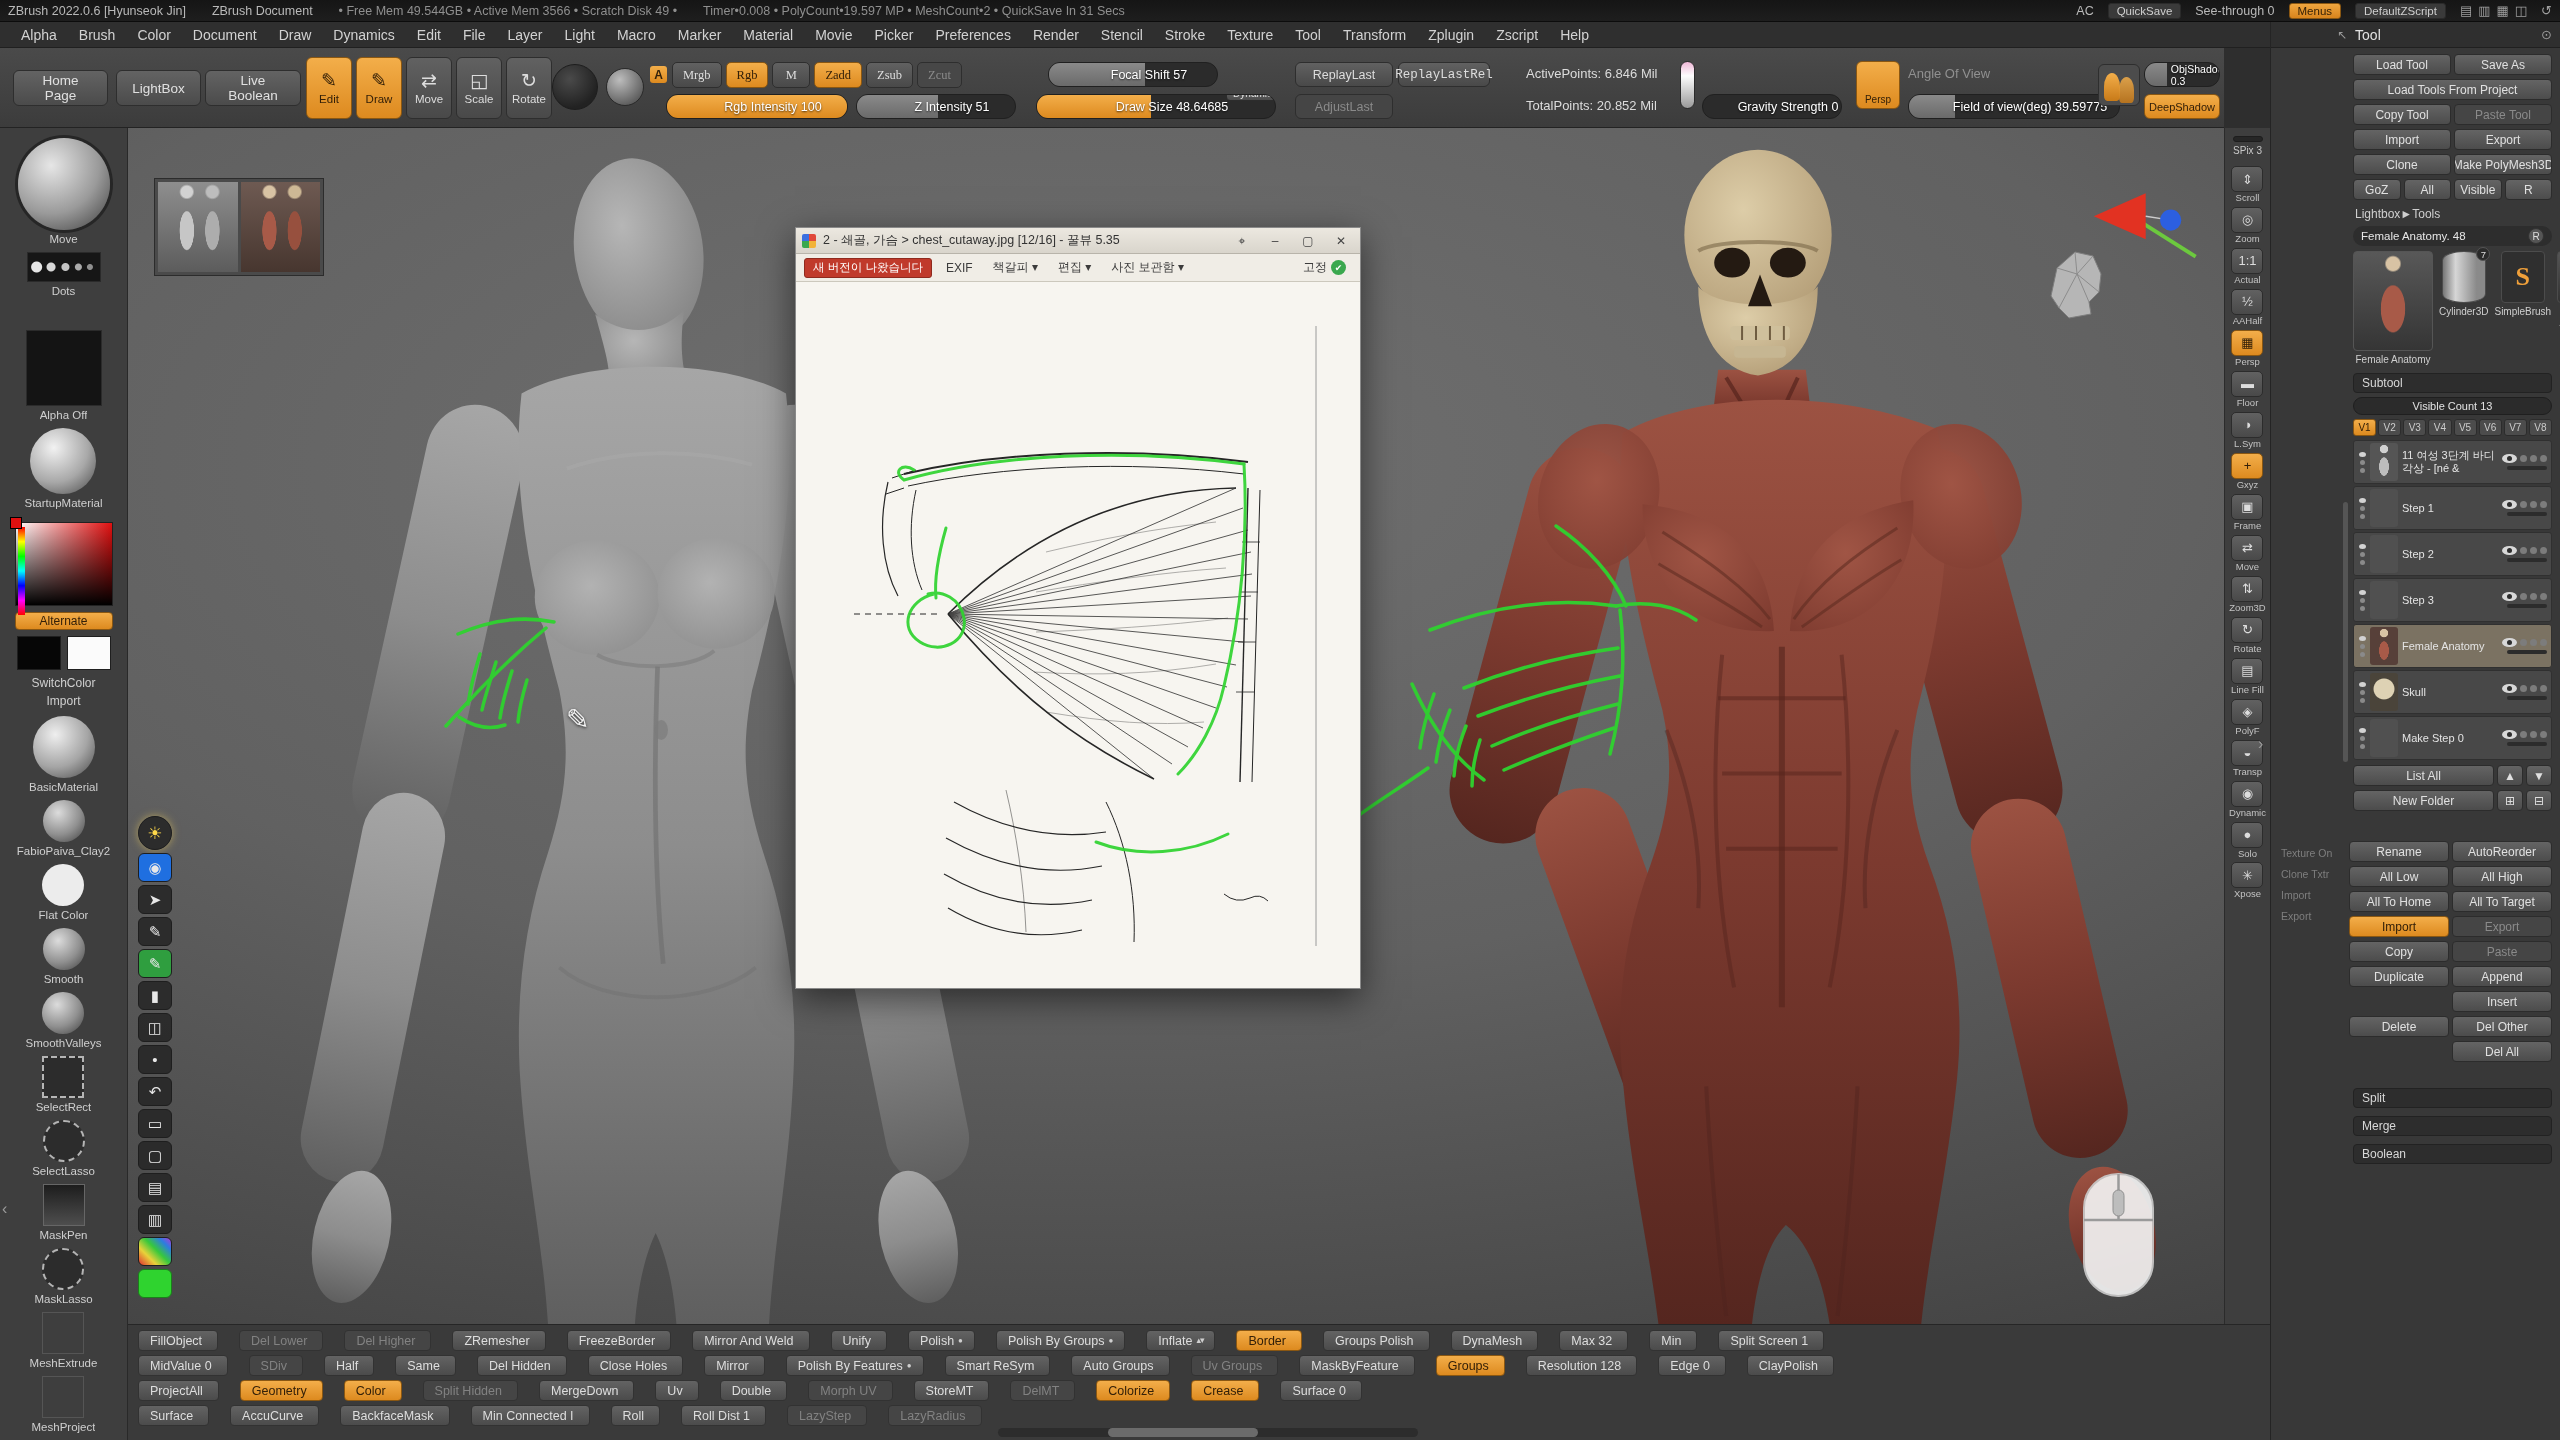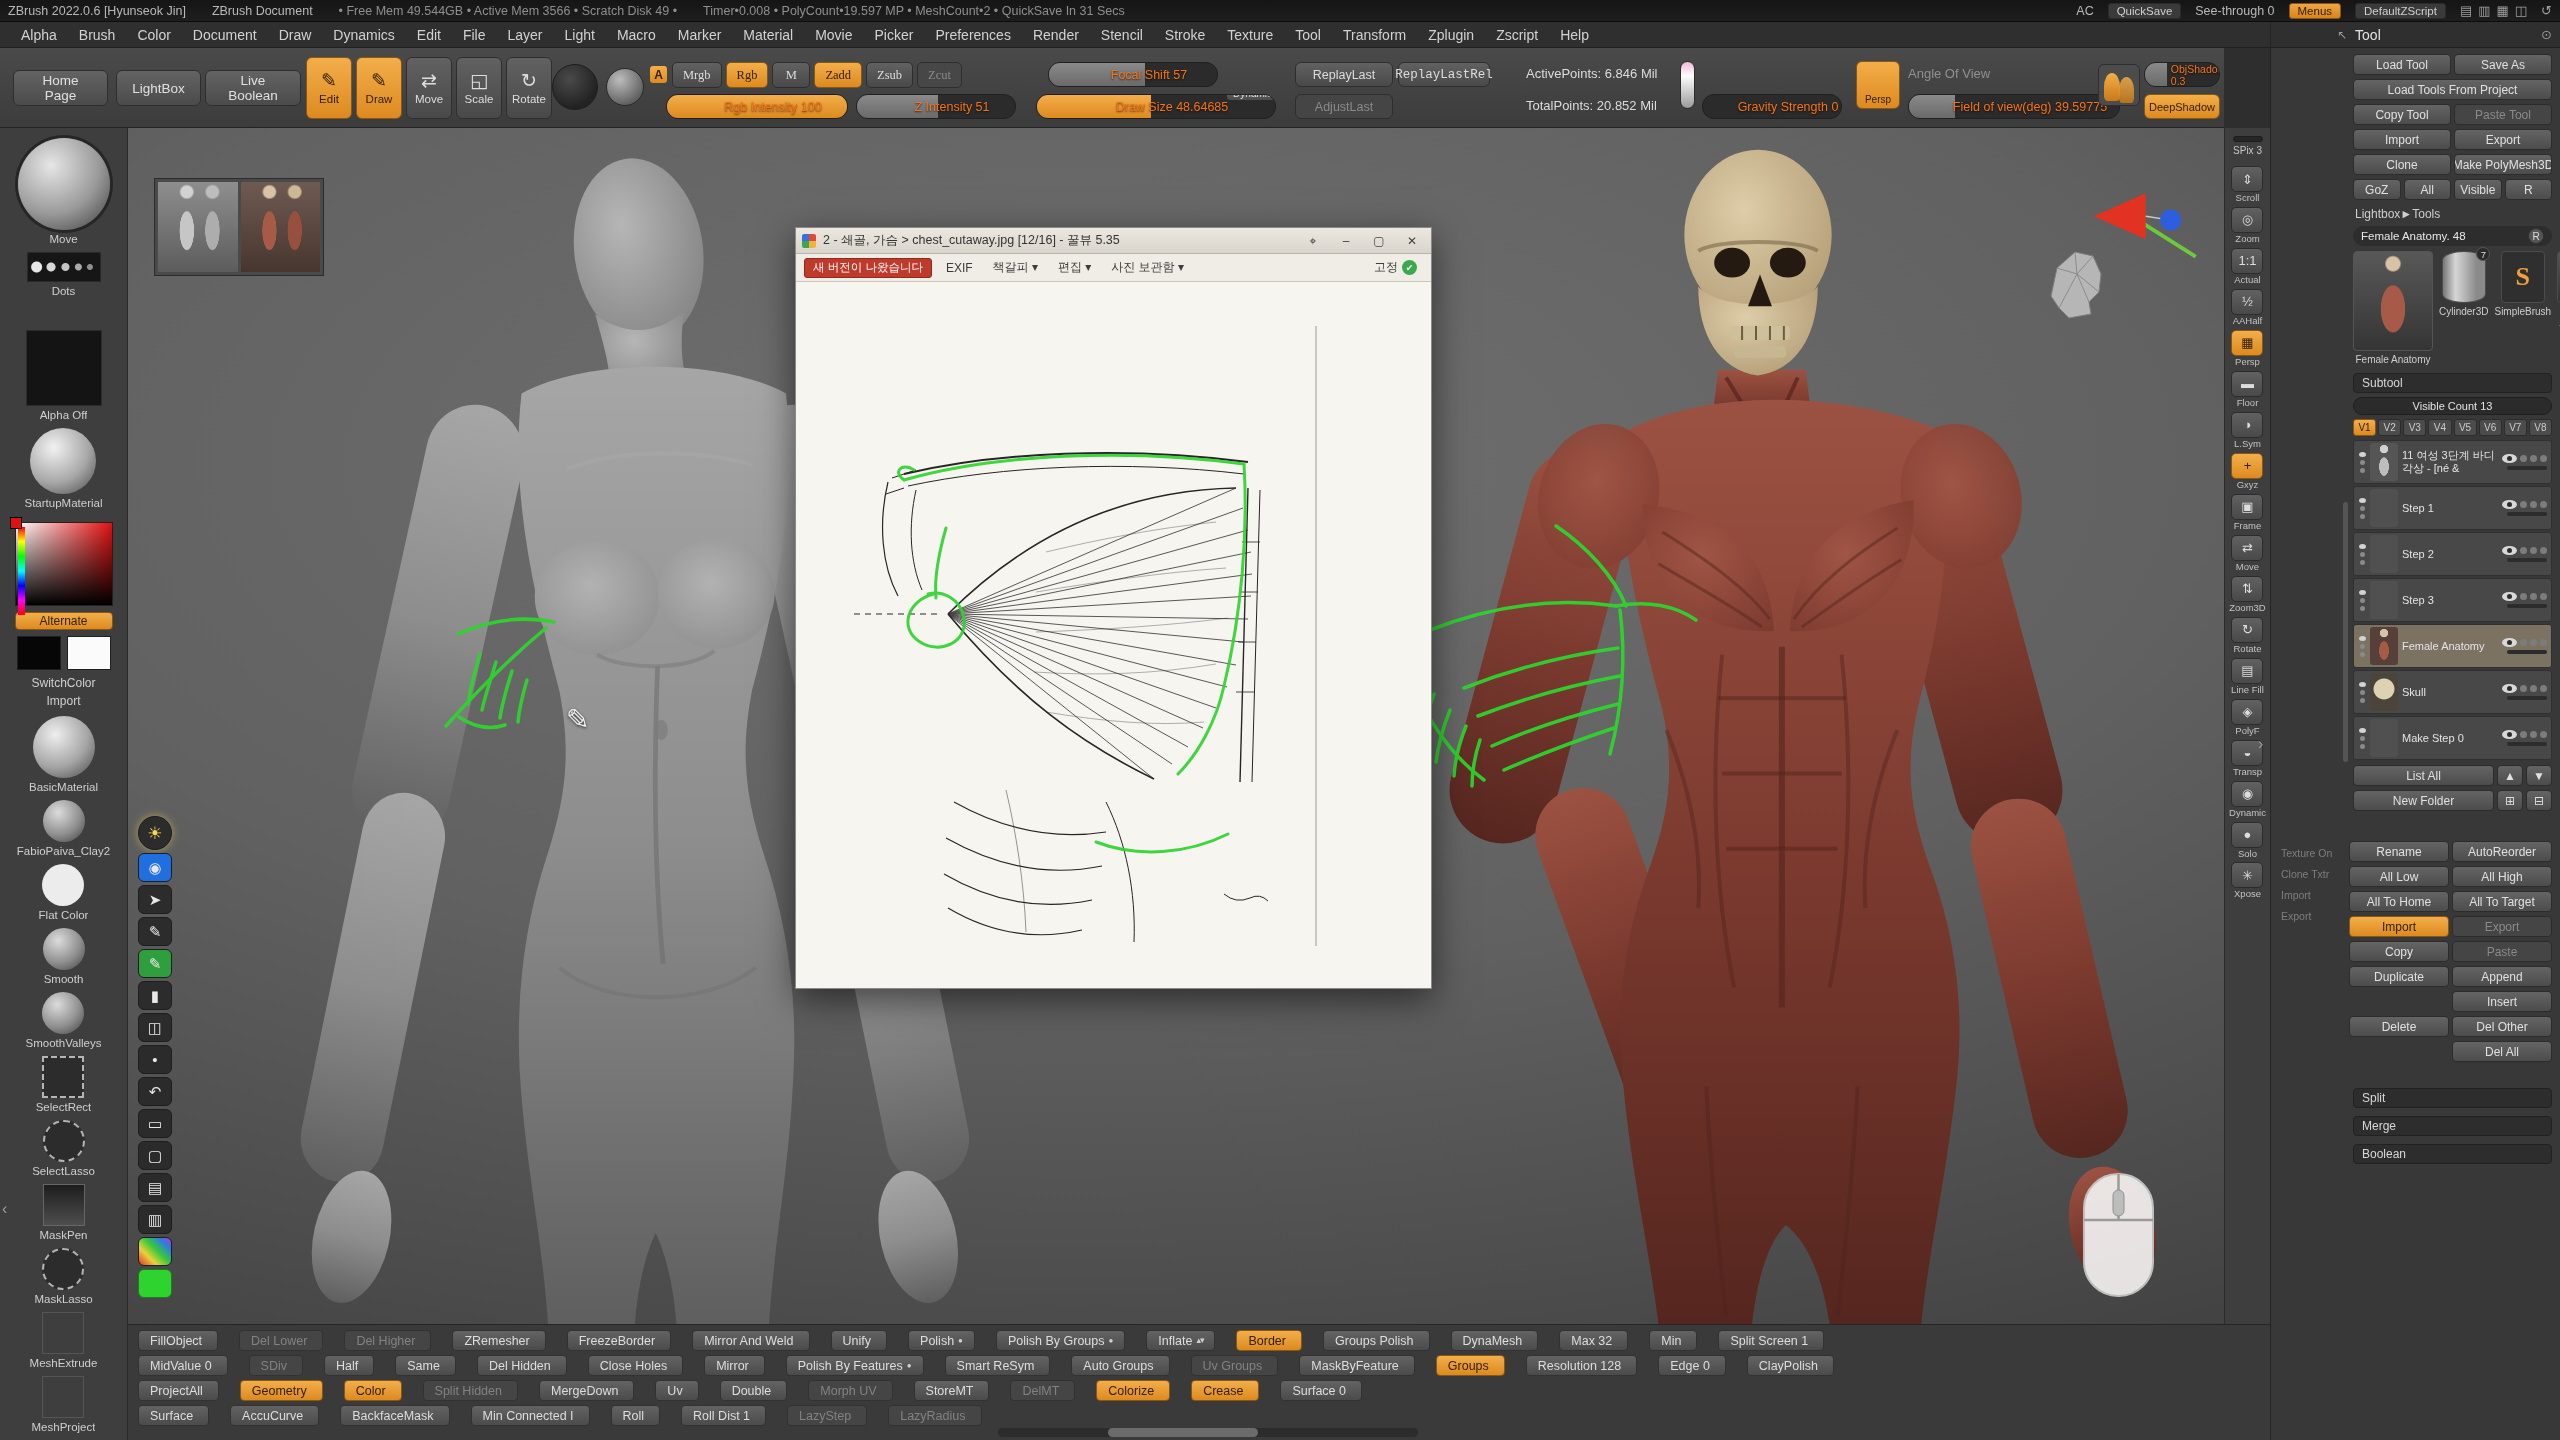--- a/index.html
+++ b/index.html
@@ -51,21 +51,21 @@
   .paint-row{position:absolute;left:672px;top:14px;display:flex;gap:4px;}
   .paint-btn{height:26px;min-width:38px;padding:0 10px;border-radius:5px;border:1px solid #2e2e2e;
     background:linear-gradient(#616161,#494949);color:#ddd;font-size:12.5px;font-family:Liberation Serif, serif;}
   .paint-btn.orange{background:linear-gradient(#f3ae4a,#dd8a1f);color:#342008;border-color:#8a5712;}
   .paint-btn.dim{color:#8a8a8a;background:#474747;}
   .zslider{position:absolute;height:25px;border-radius:12px;background:#2b2b2b;border:1px solid #202020;
     overflow:hidden;}
   .zfill{position:absolute;left:0;top:0;bottom:0;background:linear-gradient(#8a8a8a,#6a6a6a);}
   .zfill.orange{background:linear-gradient(#f3ae4a,#dd8a1f);}
   .zlabel{position:absolute;left:0;right:0;top:0;bottom:0;display:flex;align-items:center;
-    justify-content:center;font-size:12.5px;color:#f97316;text-shadow:0 1px 2px rgba(0,0,0,.7);margin-left:32px;}
+    justify-content:center;font-size:12.5px;color:#ffffff;text-shadow:0 1px 2px rgba(0,0,0,.7);margin-left:32px;}
   .dyn-badge{position:absolute;right:-4px;top:-9px;background:linear-gradient(#6a6a6a,#4c4c4c);
     border:1px solid #2c2c2c;border-radius:4px;font-size:10px;padding:1px 6px;color:#e2e2e2;}
   .shelf-btn{position:absolute;height:25px;border-radius:6px;border:1px solid #2e2e2e;
     background:linear-gradient(#616161,#494949);color:#ddd;font-size:12.5px;font-family:inherit;
     display:flex;align-items:center;justify-content:center;padding:0 10px;}
   .shelf-btn.dim{color:#8a8a8a;background:#454545;}
   .shelf-btn.orange{background:linear-gradient(#f3ae4a,#dd8a1f);color:#342008;border-color:#8a5712;}
   .shelf-text{position:absolute;font-size:13px;color:#dcdcdc;white-space:nowrap;}
   .shelf-text.dim{color:#909090;}
   .gravity-icon{position:absolute;left:1680px;top:13px;width:15px;height:48px;border-radius:8px;
@@ -263,21 +263,21 @@
   .tbtn.dim{color:#828282;background:#454545;}
   .marker{display:inline-flex;font-size:8px;color:#cfcfcf;line-height:1;}
   .marker.dot::after{content:"●";}
   .marker.spin::after{content:"▴▾";letter-spacing:-1px;font-size:9px;}
   .tray-scrollbar{position:absolute;left:870px;bottom:3px;width:420px;height:9px;border-radius:5px;
     background:#2c2c2c;}
   .tray-scrollbar .handle{position:absolute;left:110px;width:150px;height:9px;border-radius:5px;
     background:#6b6b6b;}
 
   
-  #viewer{position:absolute;left:795px;top:227px;width:637px;height:762px;z-index:10;
+  #viewer{position:absolute;left:795px;top:227px;width:566px;height:762px;z-index:10;
     border:1px solid #8a8a8a;box-shadow:0 10px 34px rgba(0,0,0,.55);background:#f6f4ef;}
   .vw-titlebar{height:26px;background:linear-gradient(#ece8e0,#d9d5cc);display:flex;align-items:center;
     padding:0 6px;gap:7px;border-bottom:1px solid #b8b4aa;color:#333;font-size:12.5px;}
   .vw-logo{width:14px;height:14px;border-radius:2px;
     background:conic-gradient(#e0483a 0 25%,#f2b33a 0 50%,#3aa84e 0 75%,#3a6fe0 0 100%);}
   .vw-title{flex:1;white-space:nowrap;overflow:hidden;}
   .vw-btn{width:26px;text-align:center;color:#444;font-size:12px;}
   .vw-toolbar{height:28px;background:#f0ede6;border-bottom:1px solid #ccc8bd;display:flex;
     align-items:center;gap:8px;padding:0 8px;}
   .vw-update{background:#c03a2b;color:#fff;border:1px solid #8f2a1e;border-radius:3px;font-size:11.5px;

